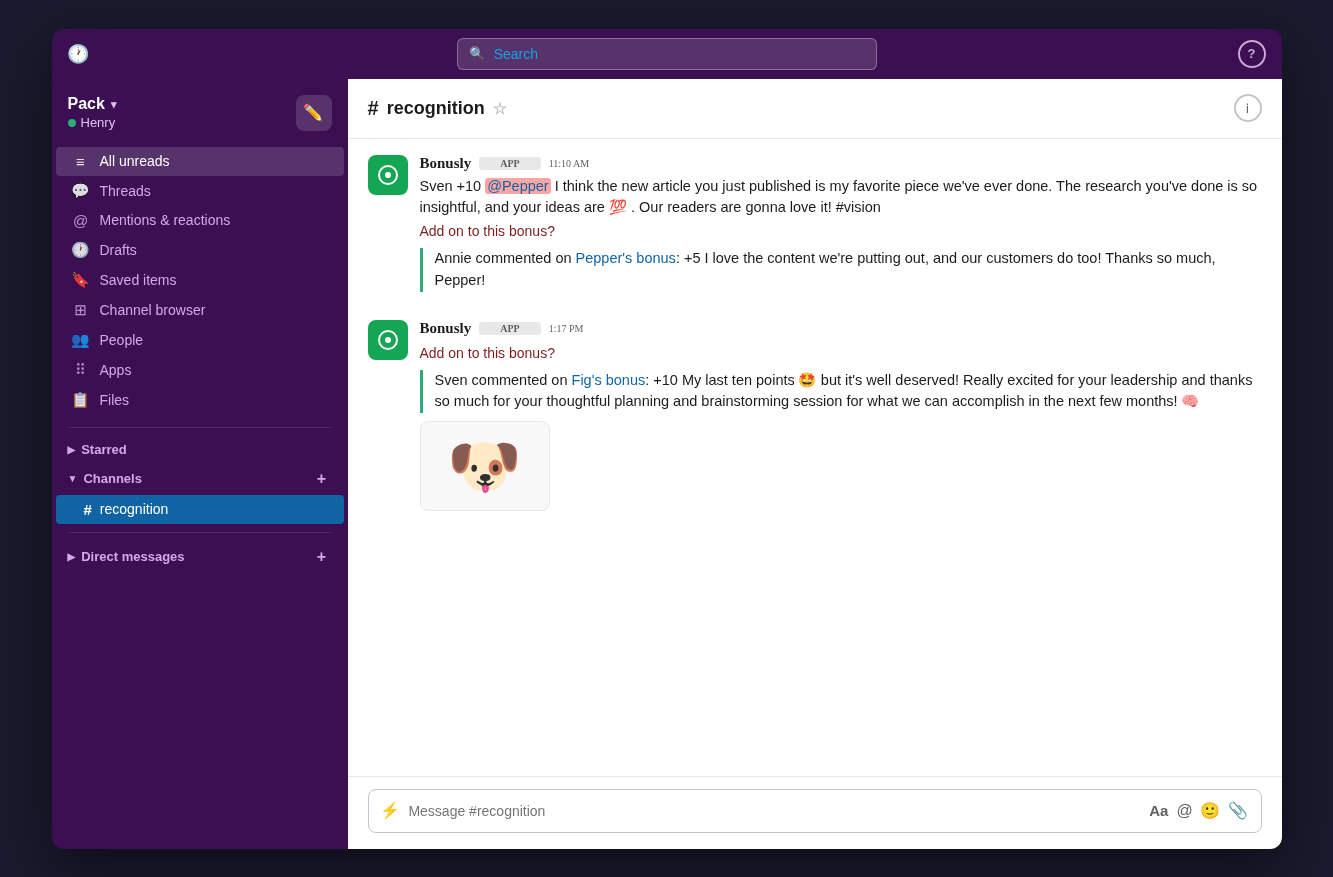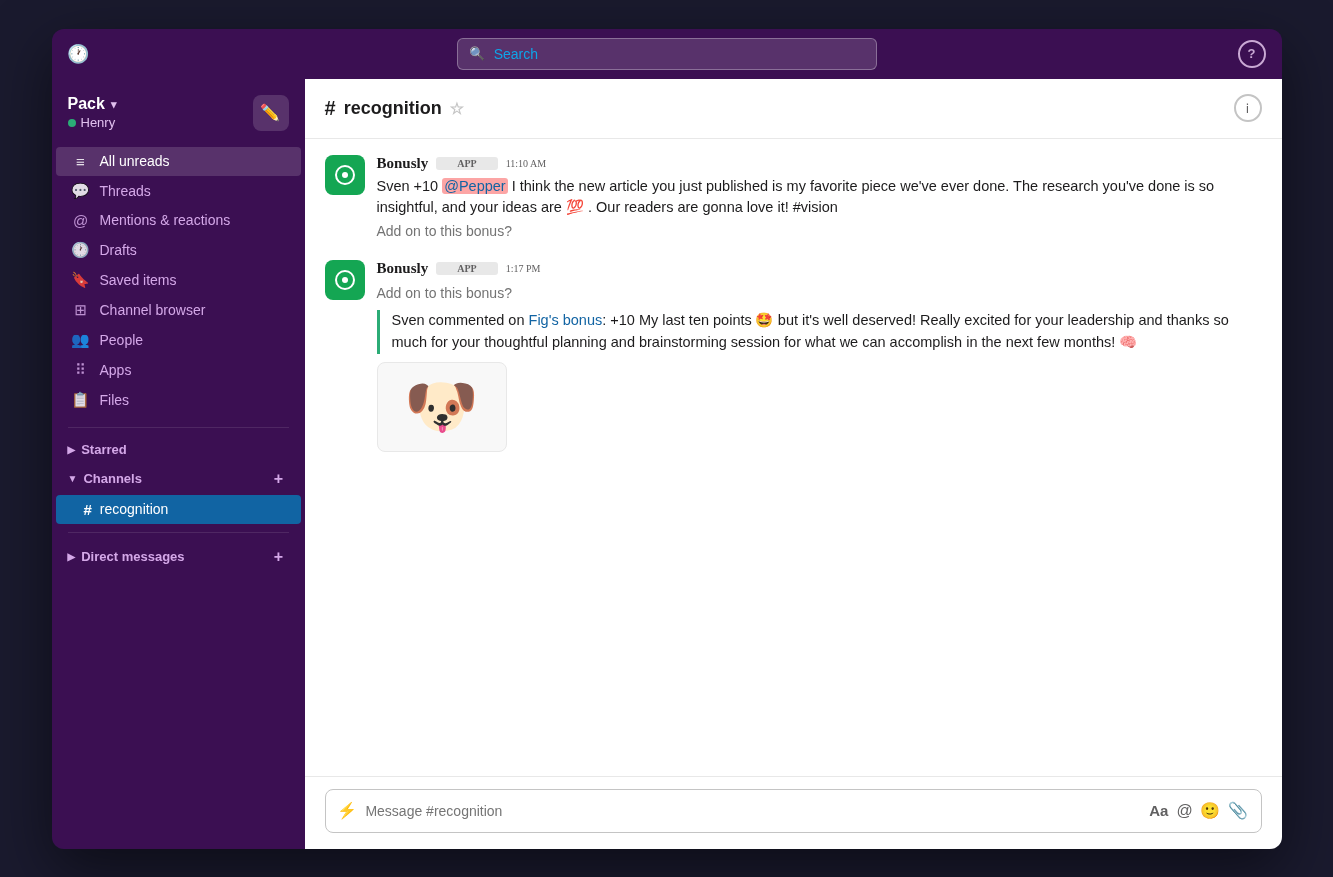--- a/index.html
+++ b/index.html
@@ -85,21 +85,21 @@
       font-size: 13px;
       font-weight: bold;
       cursor: pointer;
     }
     .main-content {
       display: flex;
       flex: 1;
       overflow: hidden;
     }
     .sidebar {
-      width: 253px;
+      width: 296px;
       background: #3b0f52;
       display: flex;
       flex-direction: column;
       flex-shrink: 0;
       overflow-y: auto;
       padding-bottom: 16px;
     }
     .workspace-header {
       padding: 16px 16px 12px;
       display: flex;
@@ -325,21 +325,21 @@
       line-height: 1.5;
     }
     .mention {
       color: #1264a3;
       background: #fca5a5;
       padding: 0 2px;
       border-radius: 3px;
       font-weight: 500;
     }
     .add-on-link {
-      color: #737373;
+      color: #7f1d1d;
       text-decoration: none;
       font-size: 14px;
       display: inline-block;
       margin-top: 4px;
     }
     .comment-block {
       border-left: 3px solid #2bac76;
       padding-left: 12px;
       margin: 8px 0;
     }
@@ -538,20 +538,25 @@
           <div class="message-content">
             <div class="message-header">
               <span class="sender-name">Bonusly</span>
               <span class="app-badge">APP</span>
               <span class="timestamp">11:10 AM</span>
             </div>
             <div class="message-text">
               Sven +10 <span class="mention">@Pepper</span> I think the new article you just published is my favorite piece we've ever done. The research you've done is so insightful, and your ideas are 💯 . Our readers are gonna love it! #vision
             </div>
             <a class="add-on-link">Add on to this bonus?</a>
+            <div class="comment-block">
+              <div class="comment-text">
+                Annie commented on <span class="bonus-link">Pepper's bonus</span>: +5 I love the content we're putting out, and our customers do too! Thanks so much, Pepper!
+              </div>
+            </div>
           </div>
         </div>
 
         <div class="message-group">
           <div class="avatar avatar-bonusly">
             <svg width="22" height="22" viewBox="0 0 22 22" fill="none" xmlns="http://www.w3.org/2000/svg">
               <circle cx="11" cy="11" r="9" stroke="white" stroke-width="2" fill="none"></circle>
               <circle cx="11" cy="11" r="3" fill="white"></circle>
             </svg>
           </div>

